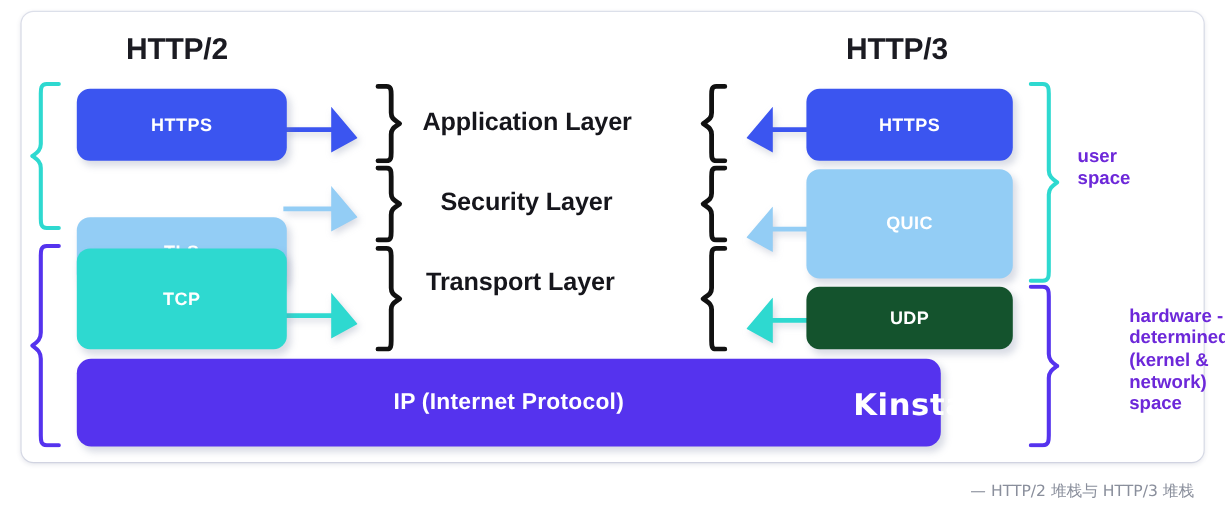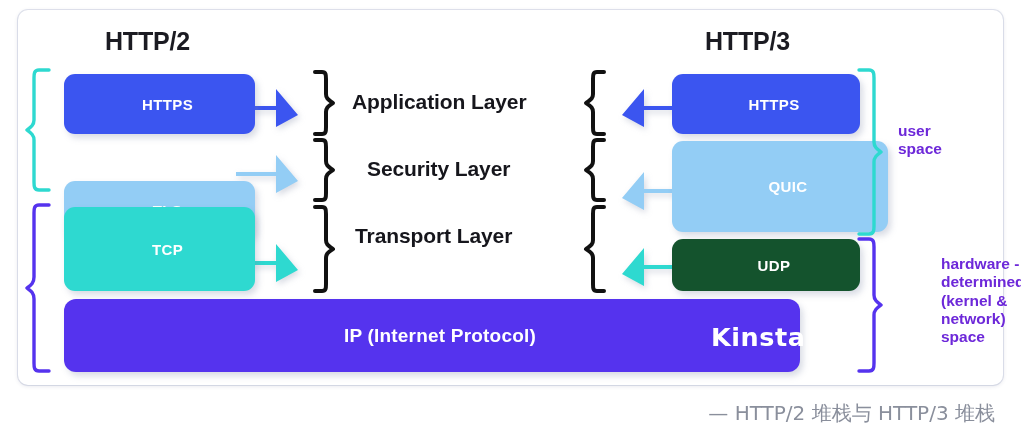--- a/index.html
+++ b/index.html
@@ -49,21 +49,20 @@
     border-radius: 11px;
     box-shadow: 3px 4px 6px rgba(120,130,160,0.28);
     display: flex;
     align-items: center;
     justify-content: center;
     color: #ffffff;
     font-size: 15px;
     font-weight: bold;
     letter-spacing: 0.4px;
     z-index: 3;
-    padding-left: 16px;
   }
   .pbox.wide-ip {
     border-radius: 12px;
     font-size: 19px;
     letter-spacing: 0.2px;
   }
 
   
   .arrow {
     position: absolute;
@@ -108,21 +107,21 @@
     letter-spacing: 0.5px;
     font-family: "DejaVu Sans", sans-serif;
     transform: scaleX(1.02);
   }
 
   
   .caption {
     position: absolute;
     right: 26px;
     top: 400px;
-    font-size: 20px;
+    font-size: 13px;
     color: #8a8f9c;
     white-space: nowrap;
     font-family: "DejaVu Sans", sans-serif;
   }
 </style>
 </head>
 <body>
 
 <div id="root">
 
@@ -213,21 +212,21 @@
   </div>
   <div class="pbox" style="left:672px; top:74px; width:172px; height:60px; background:#3b55f0;">
     <span>HTTPS</span>
   </div>
 
   <div class="arrow" style="left:622px; top:172px;">
     <svg width="62" height="42" viewBox="0 0 62 42">
       <path d="M62 17 H22 V0 L0 26 L22 38 V21 H62 Z" fill="#93cdf5"></path>
     </svg>
   </div>
-  <div class="pbox" style="left:672px; top:141px; width:200px; height:91px; background:#93cdf5;">
+  <div class="pbox" style="left:672px; top:141px; width:172px; height:91px; background:#93cdf5;">
     <span>QUIC</span>
   </div>
 
   <div class="arrow" style="left:622px; top:248px;">
     <svg width="62" height="42" viewBox="0 0 62 42">
       <path d="M62 17 H22 V0 L0 26 L22 38 V21 H62 Z" fill="#2ed9d0"></path>
     </svg>
   </div>
   <div class="pbox" style="left:672px; top:239px; width:172px; height:52px; background:#14532d;">
     <span>UDP</span>

